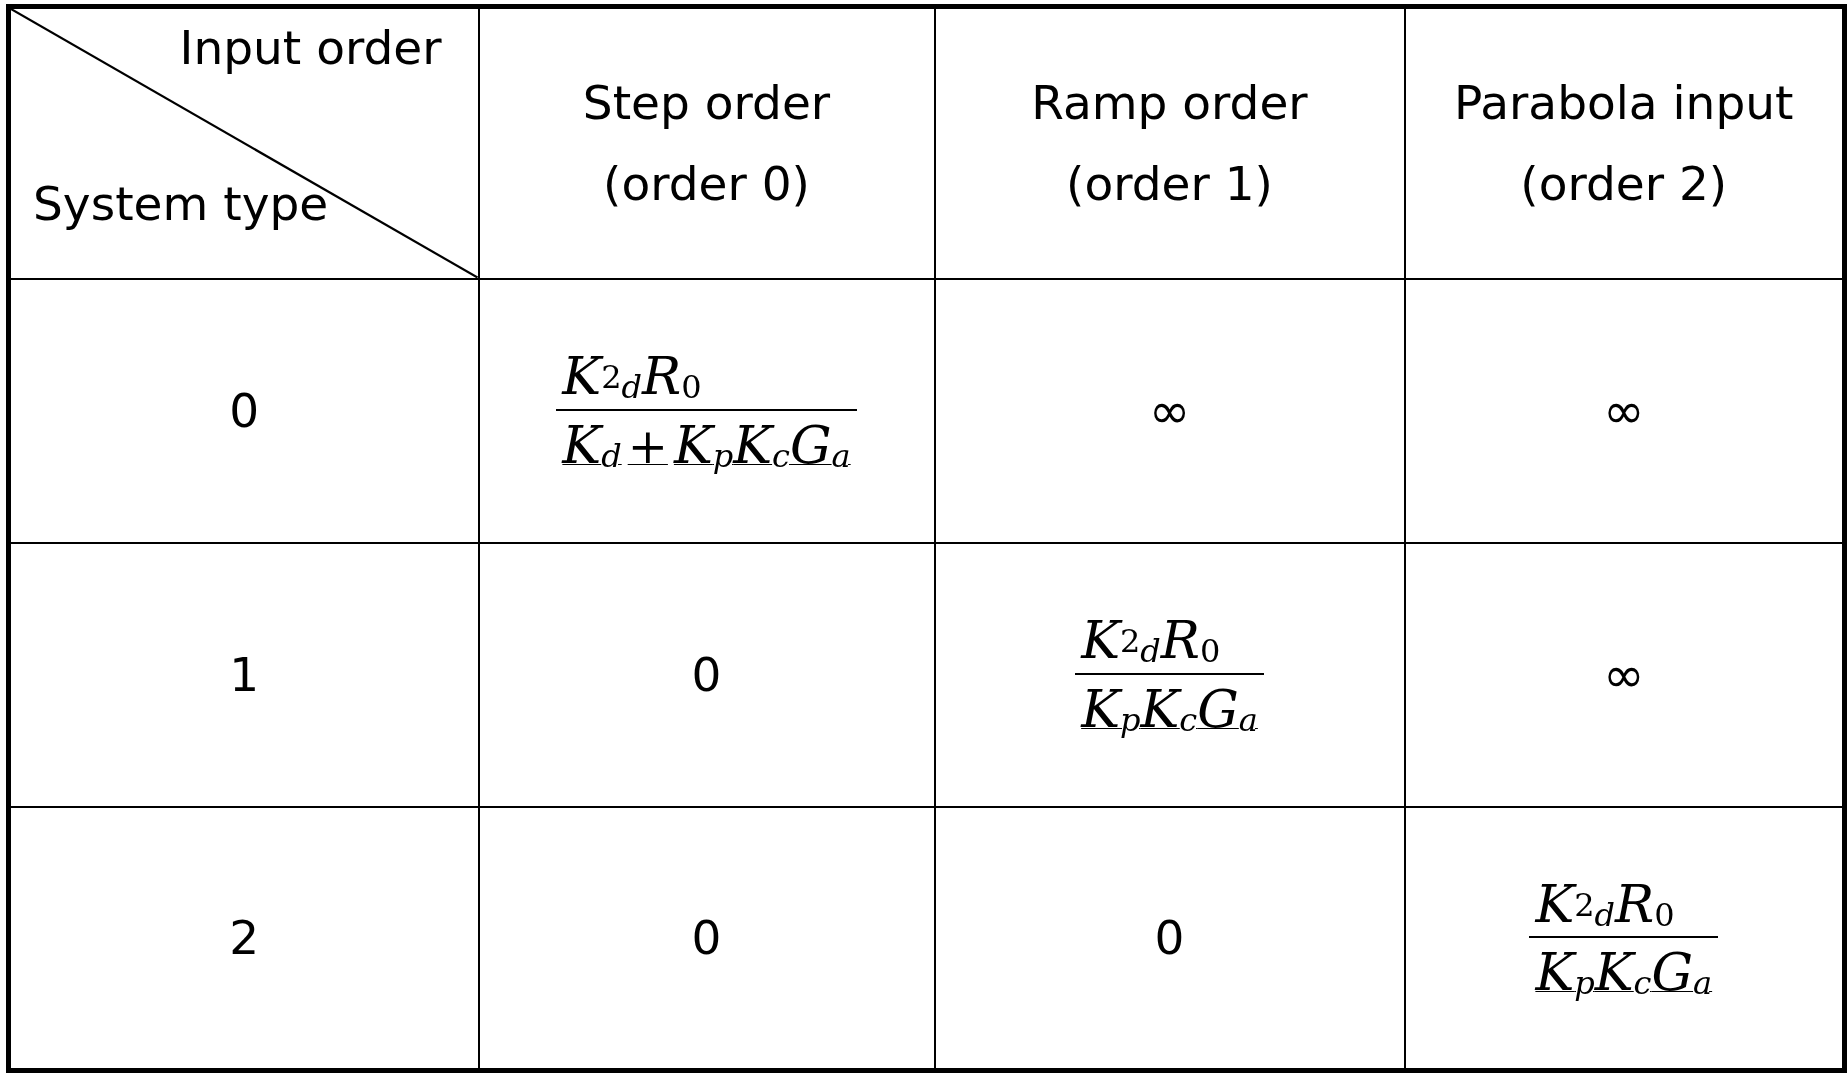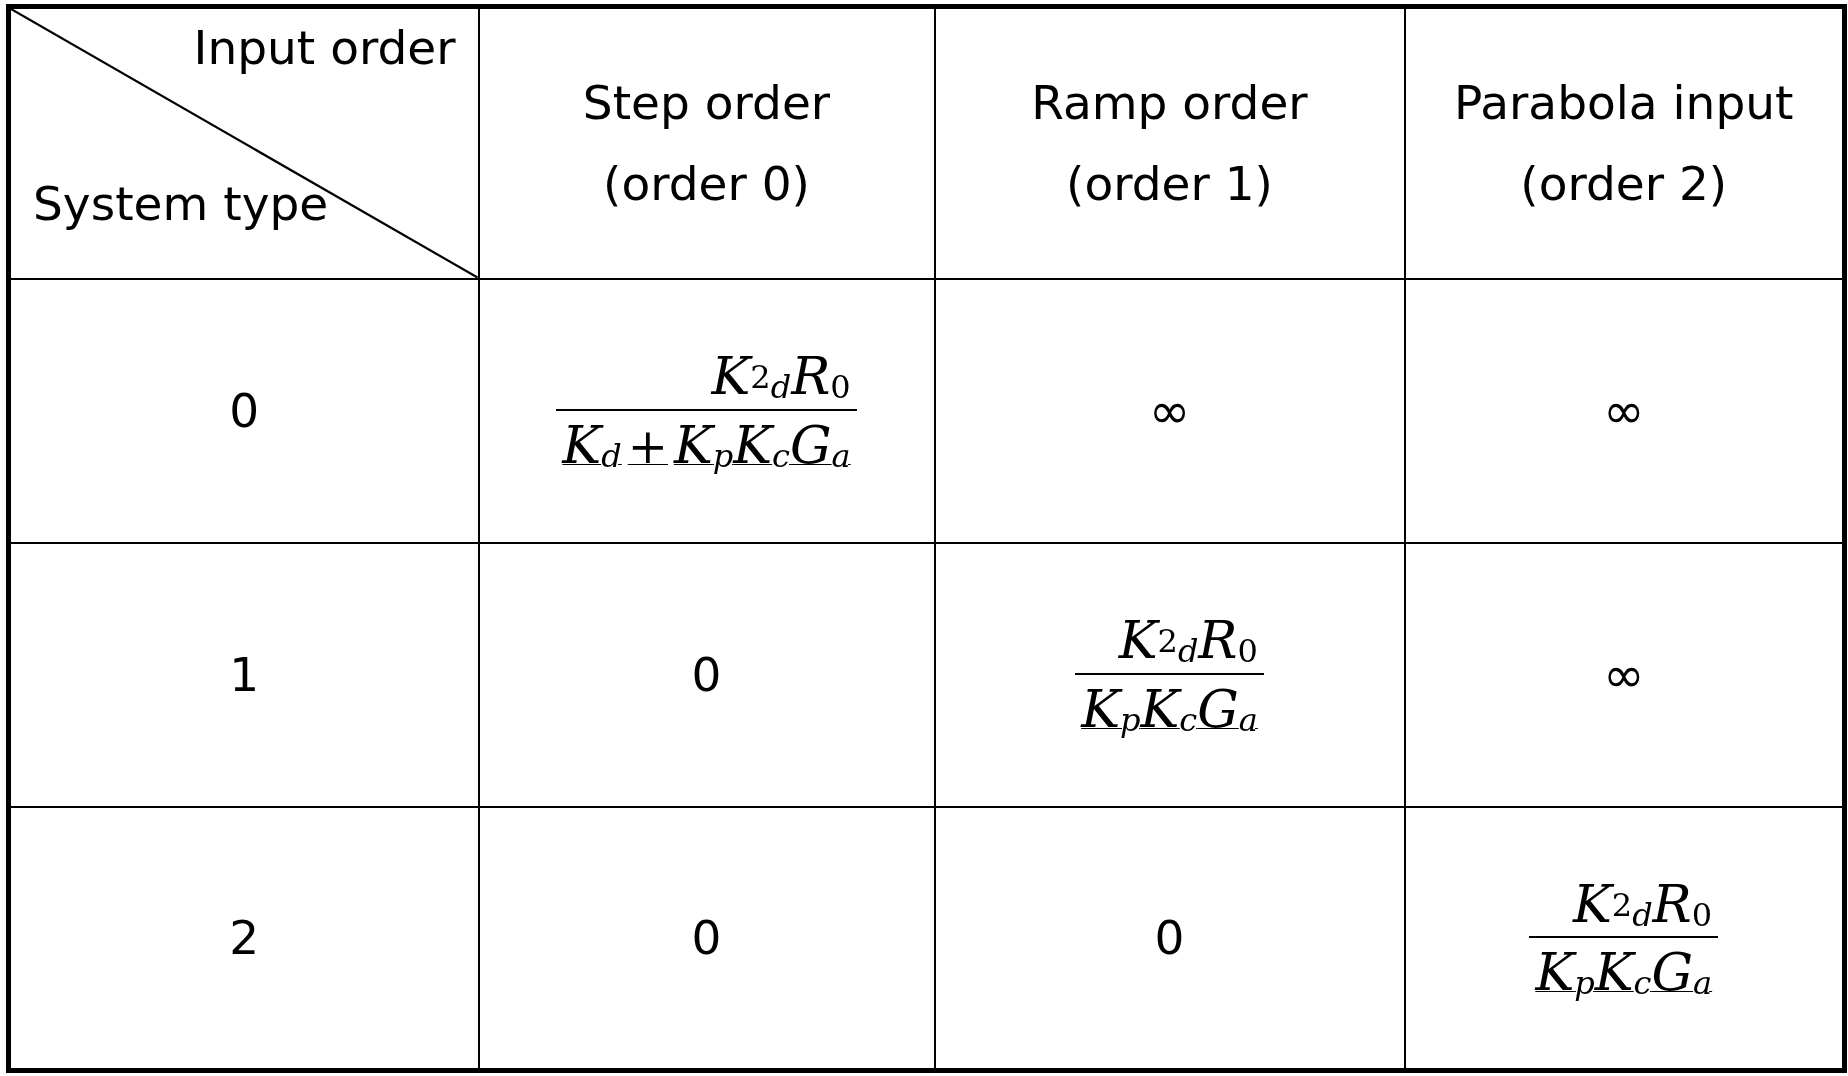--- a/index.html
+++ b/index.html
@@ -65,21 +65,21 @@
     position: absolute;
     left: 0;
     top: 0;
     width: 100%;
     height: 100%;
     pointer-events: none;
   }
   .corner-top {
     position: absolute;
     top: 12px;
-    right: 22px;
+    right: 36px;
     font-size: 47px;
     line-height: 1.15;
     white-space: nowrap;
   }
   .corner-bottom {
     position: absolute;
     bottom: 46px;
     left: 22px;
     font-size: 47px;
     line-height: 1.15;
@@ -101,21 +101,21 @@
   }
   .infinity {
     font-size: 50px;
     line-height: 1;
   }
 
   
   .frac {
     display: inline-block;
     vertical-align: middle;
-    text-align: right;
+    text-align: left;
     font-family: "DejaVu Serif", serif;
     font-style: italic;
   }
   .frac .num {
     display: block;
     padding: 0 6px 2px 6px;
     border-bottom: 2px solid #000000;
     white-space: nowrap;
   }
   .frac .den {

